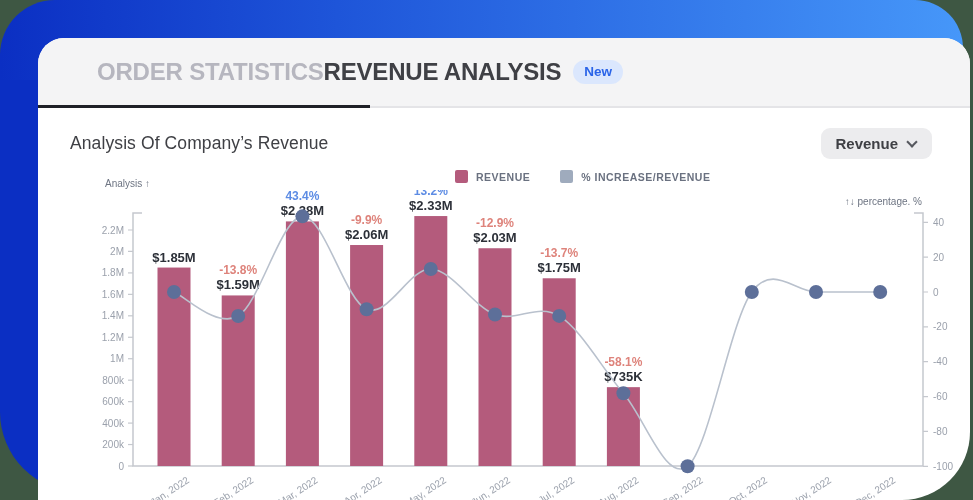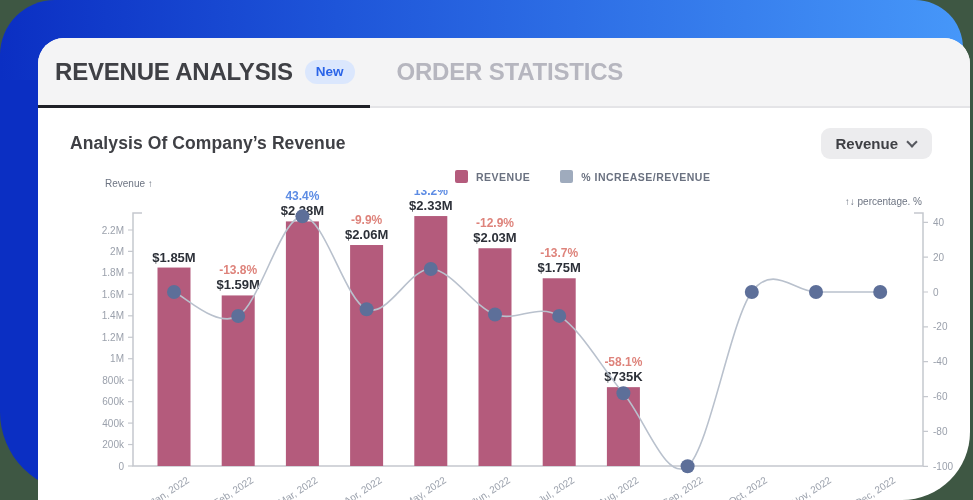--- a/index.html
+++ b/index.html
@@ -25,21 +25,21 @@
   .tab.inactive { margin-left:42px; }
   .tab.inactive .tab-label { color:#b6b6bf; }
   .badge { margin-left:12px; background:#dbe7fd; color:#2a64e8; font-size:13.5px;
     font-weight:600; padding:4px 11px; border-radius:12px; line-height:1.2; }
   .active-underline { position:absolute; left:0; bottom:-2px; width:332px; height:3px;
     background:#1f2127; }
 
   
   .content-head { display:flex; justify-content:space-between; align-items:center;
     padding:20px 38px 0 32px; }
-  .panel-title { font-size:17.5px; font-weight:700; color:#3f4045; letter-spacing:0.1px; }
+  .panel-title { font-size:17.5px; font-weight:400; color:#3f4045; letter-spacing:0.1px; }
   .dropdown { display:flex; align-items:center; background:#ececee; border:none;
     border-radius:9px; padding:7px 14px; font-family:inherit; font-size:15px;
     font-weight:600; color:#3f4045; cursor:pointer; }
   .chev { width:8px; height:8px; border-right:2px solid #56585e; border-bottom:2px solid #56585e;
     transform:rotate(45deg); margin:-4px 2px 0 10px; }
 
   
   .legend { position:absolute; left:417px; top:132px; display:flex; gap:30px; }
   .leg-item { display:flex; align-items:center; gap:8px; cursor:pointer; }
   .swatch { width:13px; height:13px; border-radius:2px; display:inline-block; }
@@ -56,26 +56,26 @@
 </style>
 </head>
 <body>
 
 <div class="blue-top"></div>
 <div class="blue-left"></div>
 
 <div class="card">
 
   <div class="tabbar">
+    <div class="tab inactive">
+      <span class="tab-label">ORDER STATISTICS</span>
+    </div>
     <div class="tab active">
       <span class="tab-label">REVENUE ANALYSIS</span>
       <span class="badge">New</span>
-    </div>
-    <div class="tab inactive">
-      <span class="tab-label">ORDER STATISTICS</span>
     </div>
     <div class="active-underline"></div>
   </div>
 
   <div class="content-head">
     <h2 class="panel-title">Analysis Of Company’s Revenue</h2>
     <button class="dropdown">
       <span>Revenue</span>
       <span class="chev"></span>
     </button>
@@ -85,21 +85,21 @@
       <div class="leg-item">
         <span class="swatch" style="background: rgb(180, 91, 124);"></span>
         <span class="leg-label">REVENUE</span>
       </div>
       <div class="leg-item">
         <span class="swatch" style="background: rgb(159, 171, 189);"></span>
         <span class="leg-label">% INCREASE/REVENUE</span>
       </div>
     </div>
 
-  <div class="axis-title left">Revenue ↑</div>
+  <div class="axis-title left">Analysis ↑</div>
   <div class="axis-title right">↑↓ percentage. %</div>
 
   <div class="chart" id="chart"><svg viewBox="0 0 880 310" width="880" height="310">
         <path d="M 47 23 H 38 V 276 H 828 V 23 H 819" fill="none" stroke="#c5c8ce" stroke-width="1.5"></path>
         <line x1="33" y1="276" x2="38" y2="276" stroke="#c5c8ce" stroke-width="1.2"></line>
         <text x="29" y="279.5" text-anchor="end" font-size="10" fill="#9ba1ac">0</text>
         <line x1="33" y1="254.54545454545453" x2="38" y2="254.54545454545453" stroke="#c5c8ce" stroke-width="1.2"></line>
         <text x="29" y="258.0454545454545" text-anchor="end" font-size="10" fill="#9ba1ac">200k</text>
         <line x1="33" y1="233.0909090909091" x2="38" y2="233.0909090909091" stroke="#c5c8ce" stroke-width="1.2"></line>
         <text x="29" y="236.5909090909091" text-anchor="end" font-size="10" fill="#9ba1ac">400k</text>

